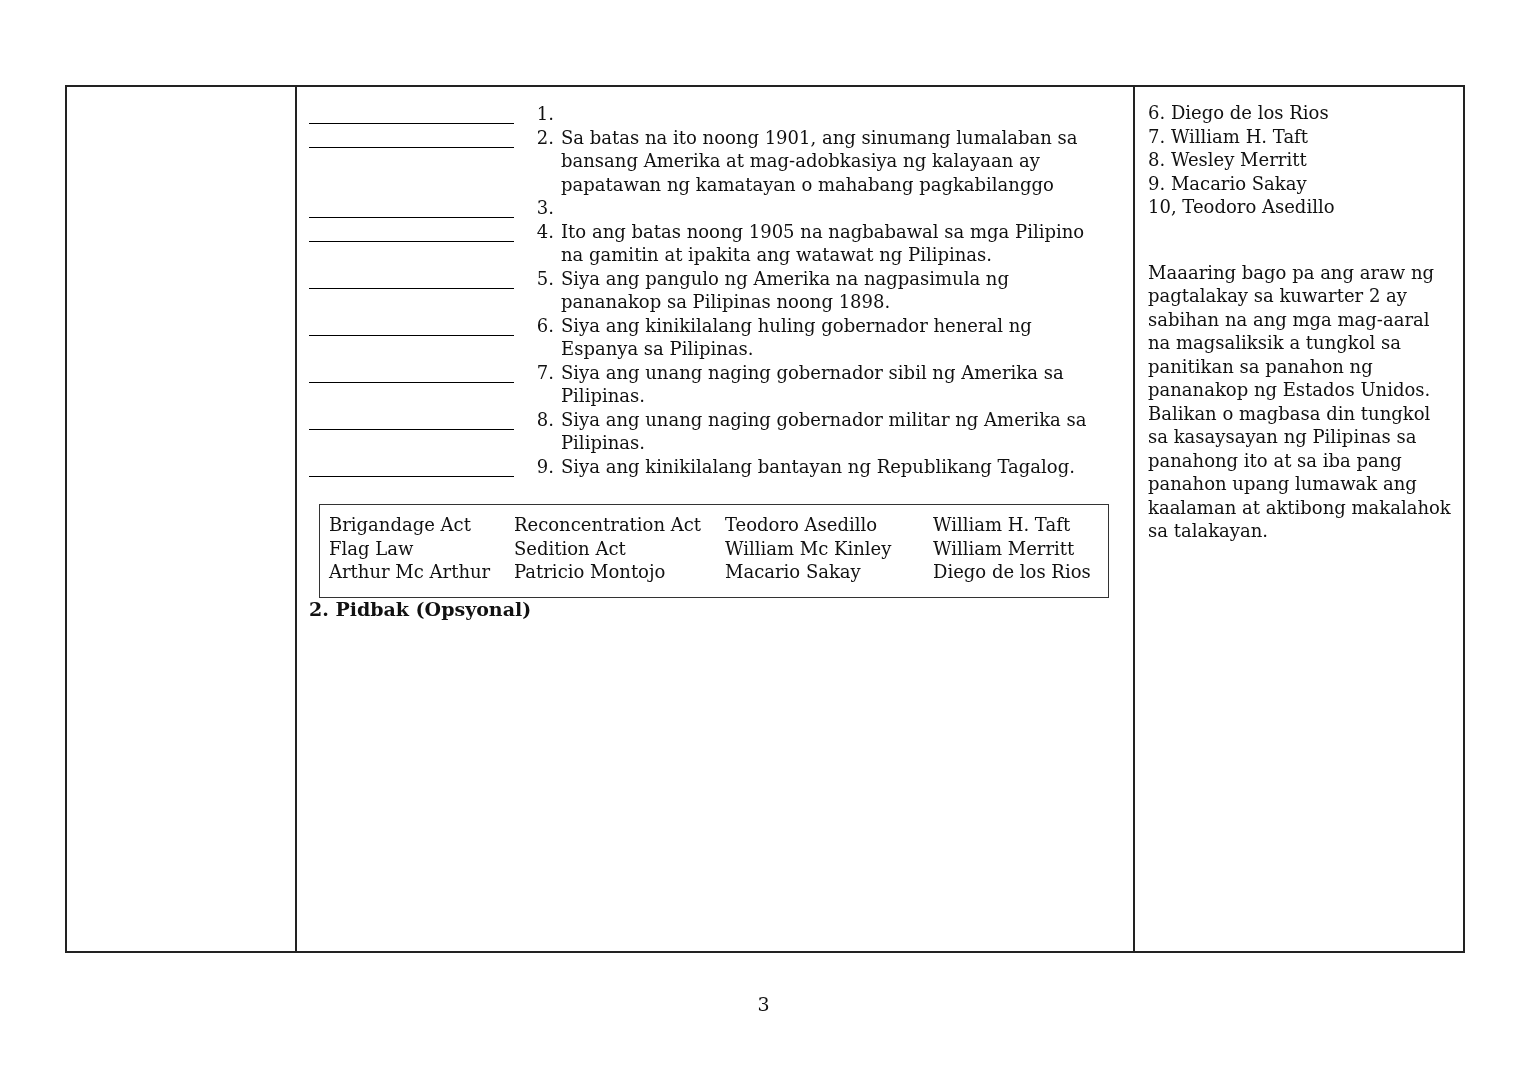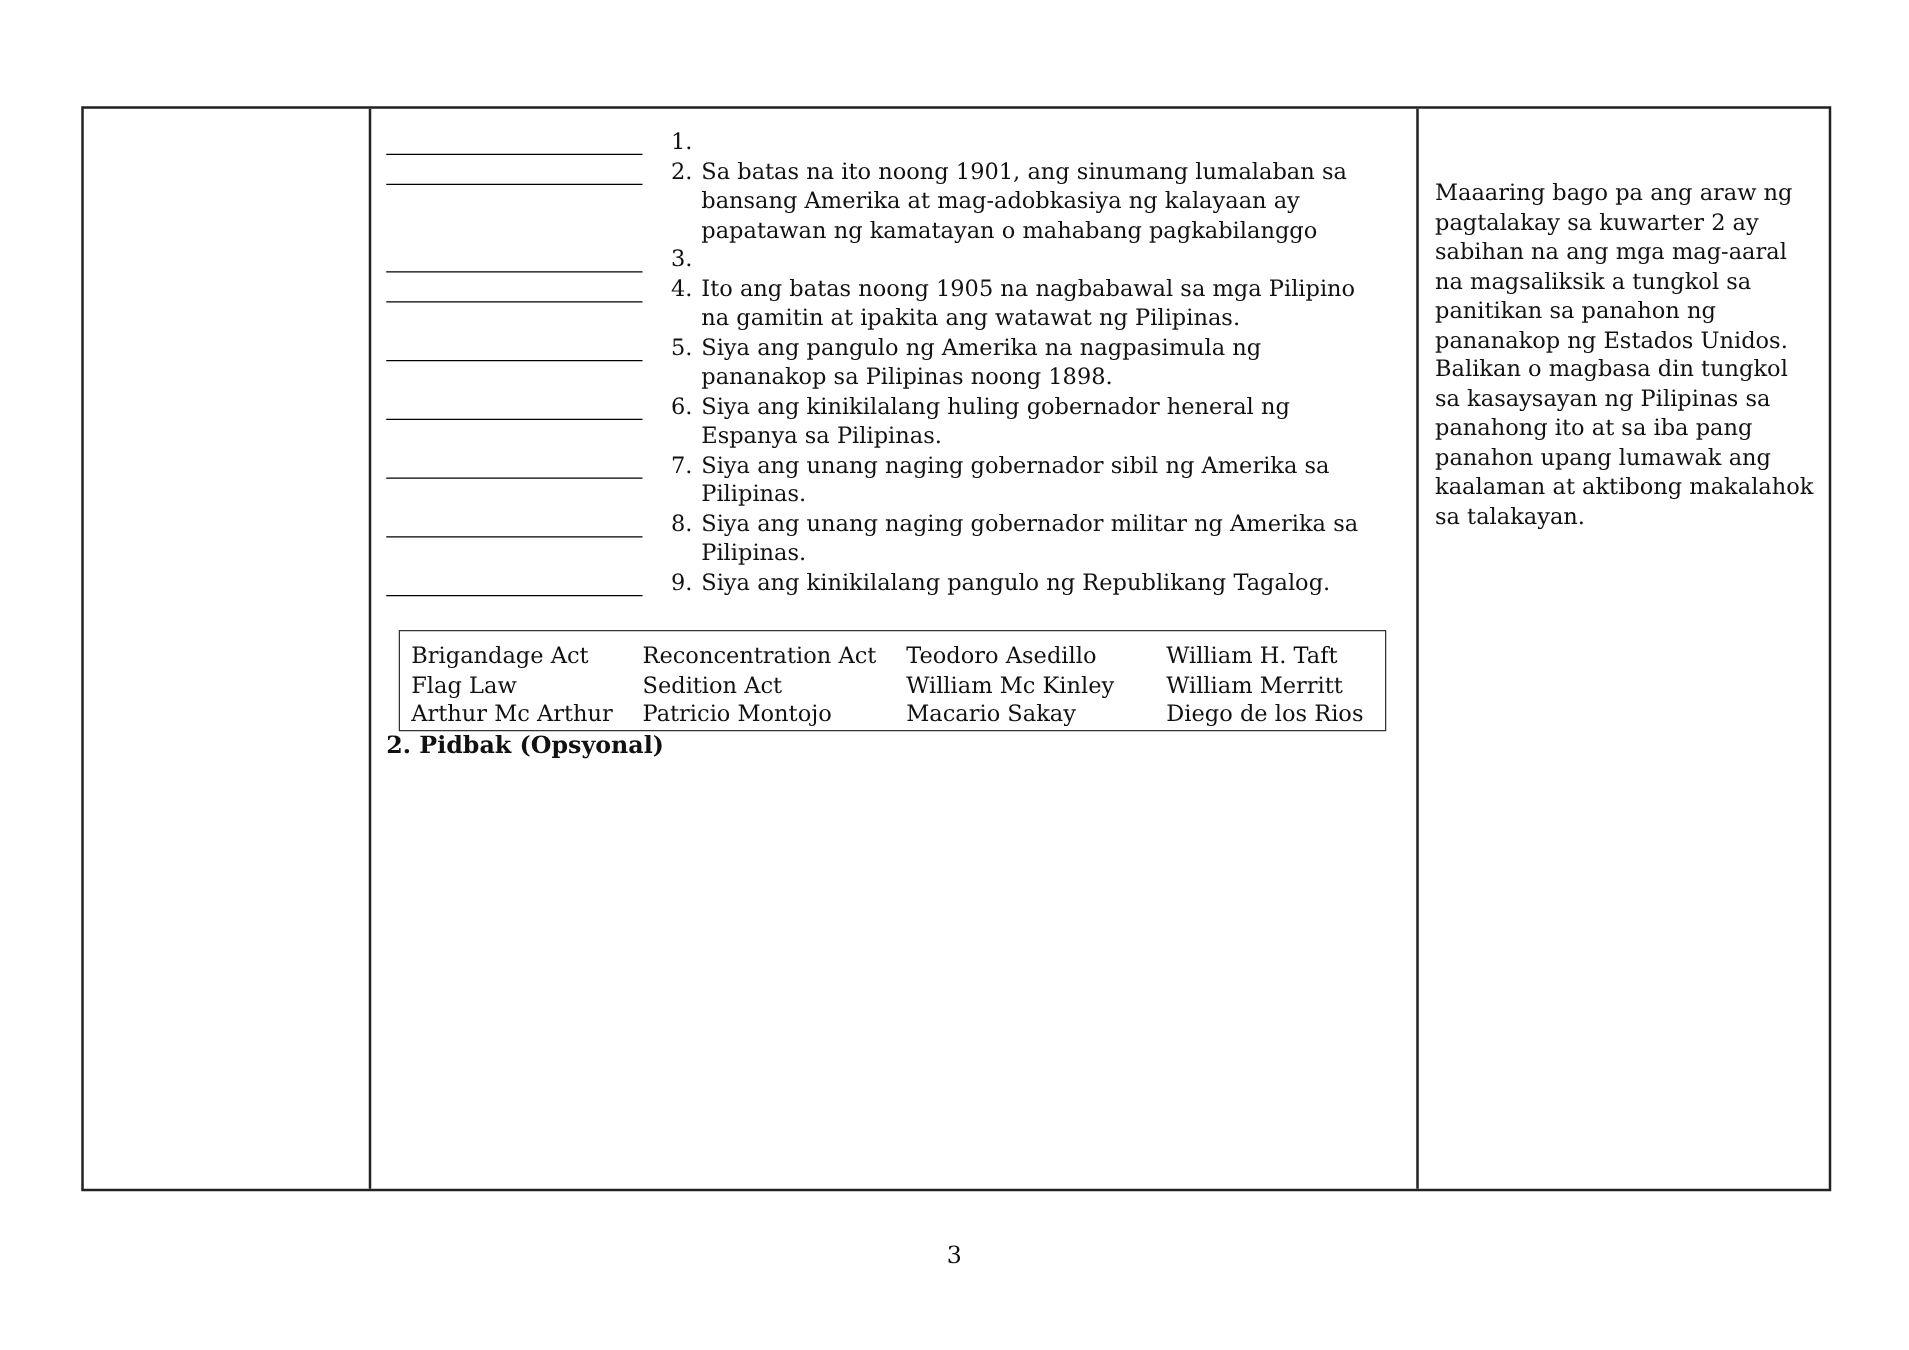--- a/index.html
+++ b/index.html
@@ -63,21 +63,21 @@
   .q-text {
     flex: 1;
     max-width: 528px;
   }
   .word-bank {
     margin-top: 26px;
     margin-left: 10px;
     width: 790px;
     border: 1px solid #333333;
     box-sizing: border-box;
-    padding: 8px 4px 0 9px;
+    padding: 8px 4px 13px 9px;
     display: grid;
     grid-template-columns: 185px 211px 208px 1fr;
     row-gap: 0;
   }
   .wb-cell {
     white-space: nowrap;
   }
   .feedback-heading {
     font-weight: bold;
     font-size: 19px;
@@ -141,21 +141,21 @@
       <span class="q-text">Siya ang unang naging gobernador sibil ng Amerika sa Pilipinas.</span>
     </div>
     <div class="q-item">
       <span class="blank"></span>
       <span class="q-num">8.</span>
       <span class="q-text">Siya ang unang naging gobernador militar ng Amerika sa Pilipinas.</span>
     </div>
     <div class="q-item">
       <span class="blank"></span>
       <span class="q-num">9.</span>
-      <span class="q-text">Siya ang kinikilalang pangulo ng Republikang Tagalog.</span>
+      <span class="q-text">Siya ang kinikilalang bantayan ng Republikang Tagalog.</span>
     </div>
 
     <div class="word-bank">
       <span class="wb-cell">Brigandage Act</span>
       <span class="wb-cell">Reconcentration Act</span>
       <span class="wb-cell">Teodoro Asedillo</span>
       <span class="wb-cell">William H. Taft</span>
       <span class="wb-cell">Flag Law</span>
       <span class="wb-cell">Sedition Act</span>
       <span class="wb-cell">William Mc Kinley</span>
@@ -164,18 +164,25 @@
       <span class="wb-cell">Patricio Montojo</span>
       <span class="wb-cell">Macario Sakay</span>
       <span class="wb-cell">Diego de los Rios</span>
     </div>
 
     <div class="feedback-heading">2. Pidbak (Opsyonal)</div>
 
   </div>
 
   <div class="col col-right">
+    <div class="answers">
+      <div>6. Diego de los Rios</div>
+      <div>7. William H. Taft</div>
+      <div>8. Wesley Merritt</div>
+      <div>9. Macario Sakay</div>
+      <div>10, Teodoro Asedillo</div>
+    </div>
     <p class="note">Maaaring bago pa ang araw ng pagtalakay sa kuwarter 2 ay sabihan na ang mga mag-aaral na magsaliksik a tungkol sa panitikan sa panahon ng pananakop ng Estados Unidos. Balikan o magbasa din tungkol sa kasaysayan ng Pilipinas sa panahong ito at sa iba pang panahon upang lumawak ang kaalaman at aktibong makalahok sa talakayan.</p>
   </div>
 
 </div>
 
 <div class="page-number">3</div>
 
 </body></html>

